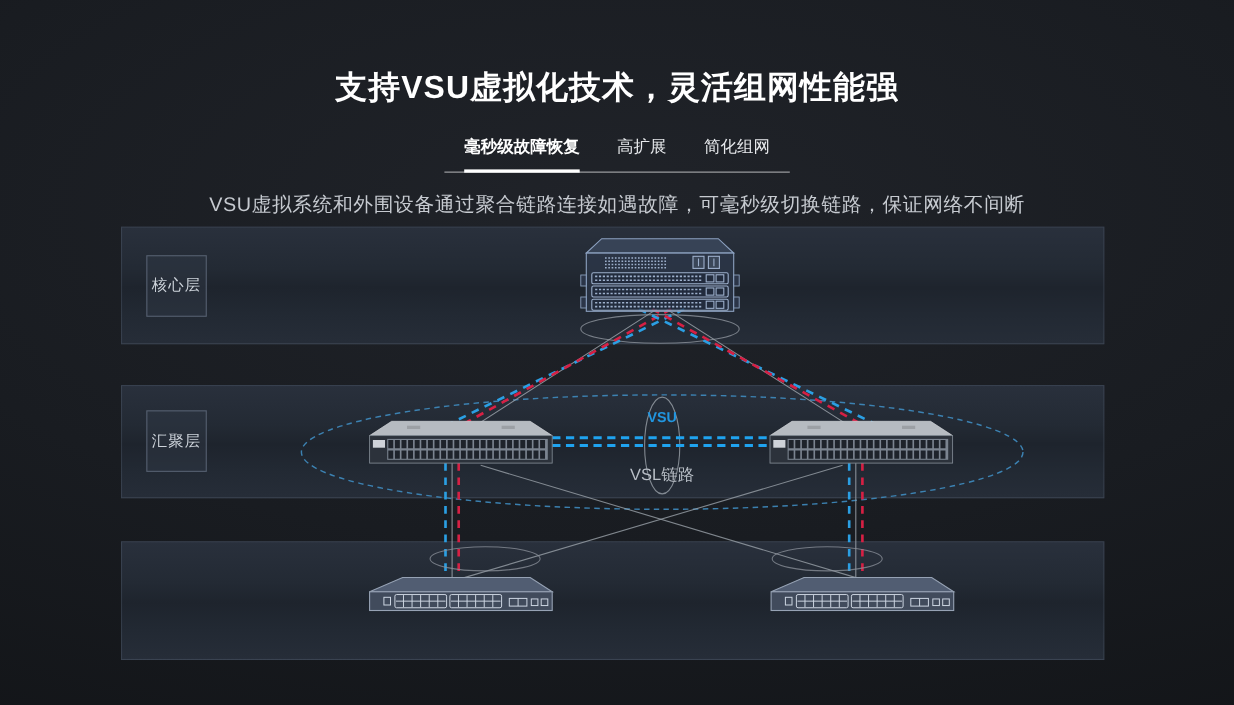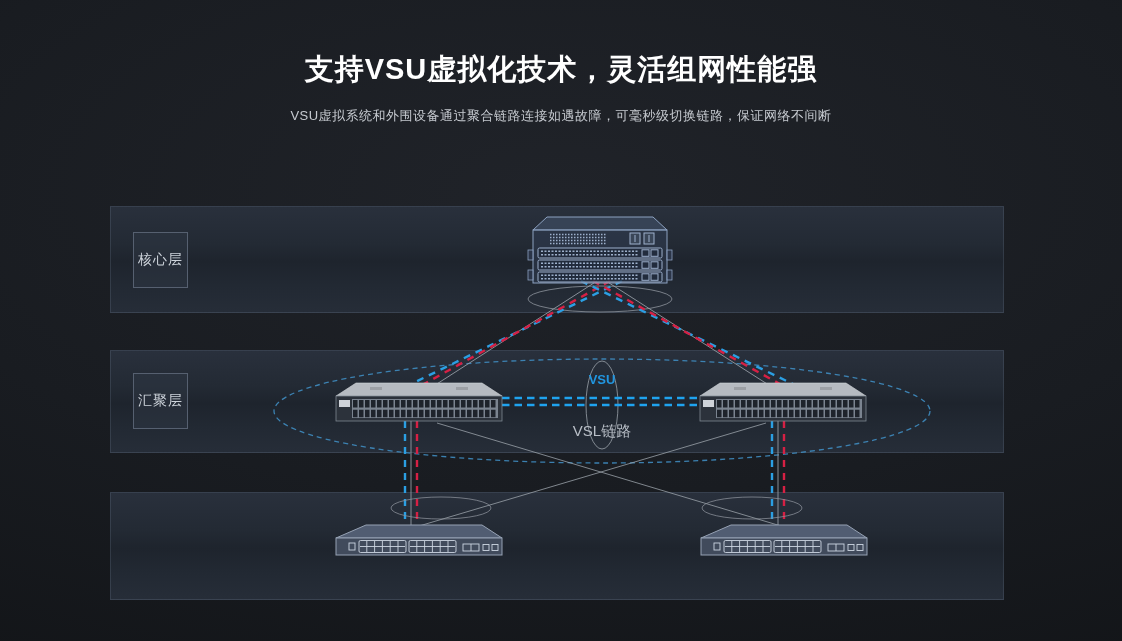--- a/index.html
+++ b/index.html
@@ -3,34 +3,34 @@
 <meta charset="utf-8">
 <style>
   html,body{margin:0;padding:0;background:#101215;}
   .stage{
     position:relative;width:1122px;height:641px;overflow:hidden;
     font-family:"Liberation Sans","DejaVu Sans",sans-serif;
     background:radial-gradient(ellipse 120% 95% at 50% 30%, #202329 0%, #191c21 50%, #111316 100%);
     color:#fff;
   }
   
-  .header{position:absolute;top:2px;left:0;width:100%;text-align:center;}
+  .header{position:absolute;top:12px;left:0;width:100%;text-align:center;}
   .title{
     margin-top:48px;font-size:29px;font-weight:bold;color:#ffffff;letter-spacing:1px;
   }
   .tabs{
     display:inline-flex;gap:34px;margin-top:24px;padding:0 18px;
     border-bottom:1px solid rgba(255,255,255,0.55);
   }
   .tab{
     font-size:15px;color:#e7e9ec;padding-bottom:11px;cursor:pointer;
     border-bottom:3px solid transparent;margin-bottom:-1px;
   }
   .tab.active{font-weight:bold;color:#ffffff;border-bottom:3px solid #ffffff;}
-  .subtitle{margin-top:17px;font-size:13px;color:#c6cad0;letter-spacing:0.5px;}
+  .subtitle{margin-top:17px;font-size:18px;color:#c6cad0;letter-spacing:0.5px;}
   
   .band{
     position:absolute;left:110px;width:894px;
     background:linear-gradient(180deg,#29303c 0%,#232a34 35%,#1e242d 52%,#222933 75%,#262d38 100%);
     border:1px solid rgba(150,165,190,0.16);
     box-sizing:border-box;
   }
   .band.core{top:206px;height:107px;}
   .band.agg{top:350px;height:103px;}
   .band.access{top:492px;height:108px;}
@@ -50,20 +50,27 @@
   .vsu-text{font-family:"Liberation Sans","DejaVu Sans",sans-serif;font-size:13px;font-weight:bold;fill:#2196e0;}
   .vsl-text{font-family:"Liberation Sans","DejaVu Sans",sans-serif;font-size:15px;fill:#b9bfc7;}
 </style>
 </head>
 <body>
 
 <div class="stage">
 
   <div class="header">
     <div class="title">支持VSU虚拟化技术，灵活组网性能强</div>
+    <div>
+      <div class="tabs">
+        <div class="tab active">毫秒级故障恢复</div>
+        <div class="tab">高扩展</div>
+        <div class="tab">简化组网</div>
+      </div>
+    </div>
     <div class="subtitle">VSU虚拟系统和外围设备通过聚合链路连接如遇故障，可毫秒级切换链路，保证网络不间断</div>
   </div>
 
   <div class="band core"></div>
   <div class="band agg"></div>
   <div class="band access"></div>
 
   <div class="layer-label l1">核心层</div>
   <div class="layer-label l2">汇聚层</div>
 

